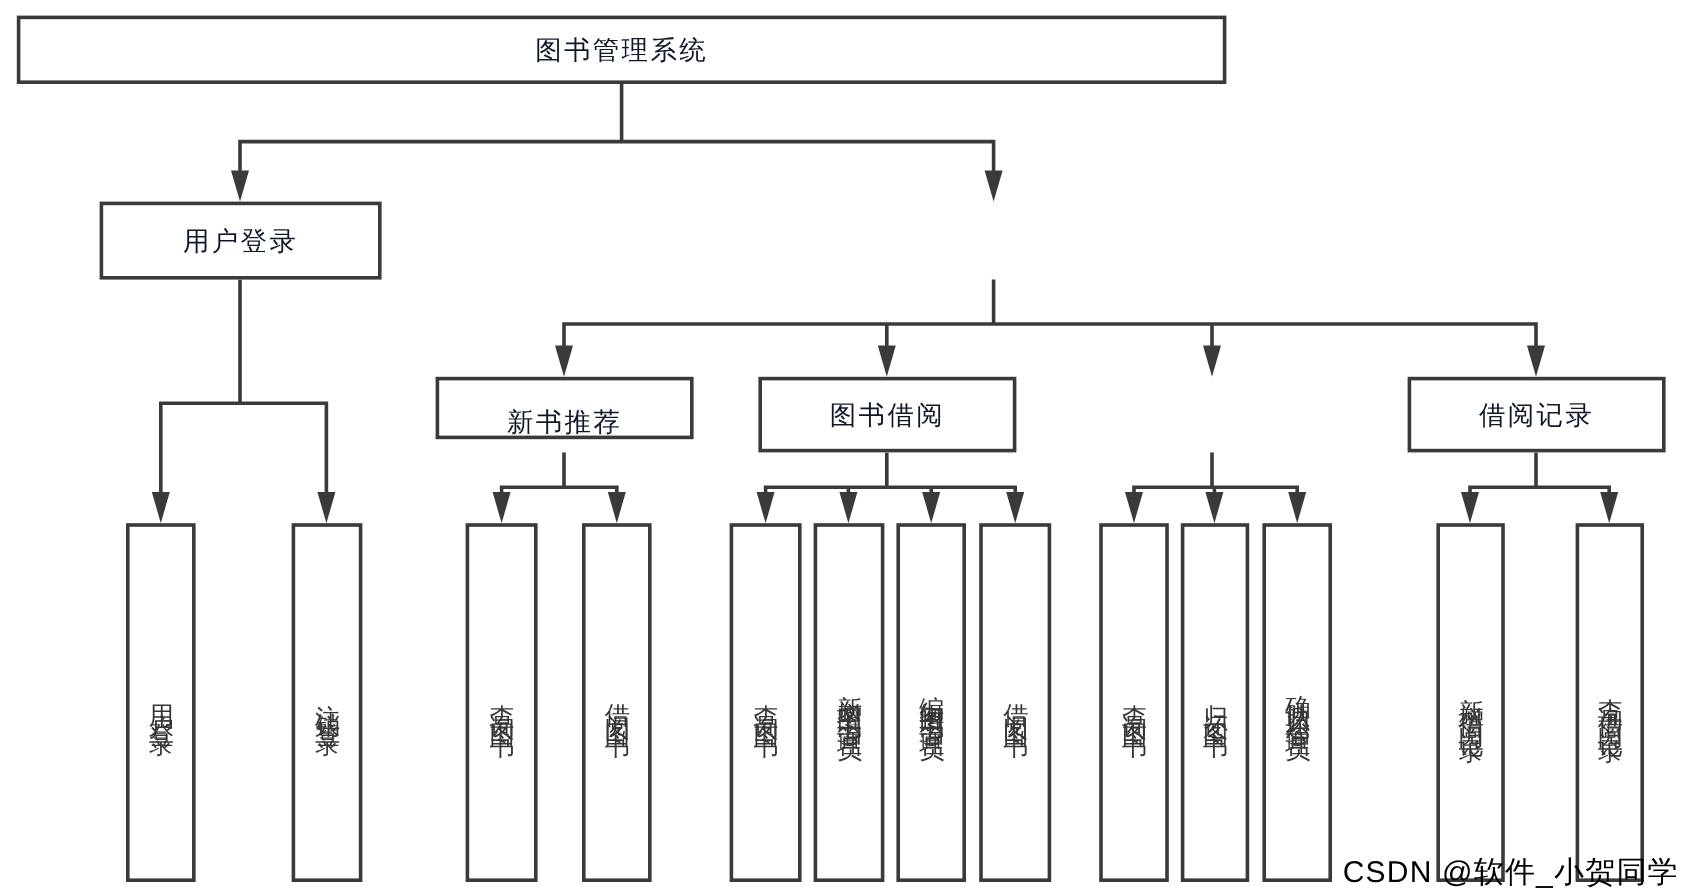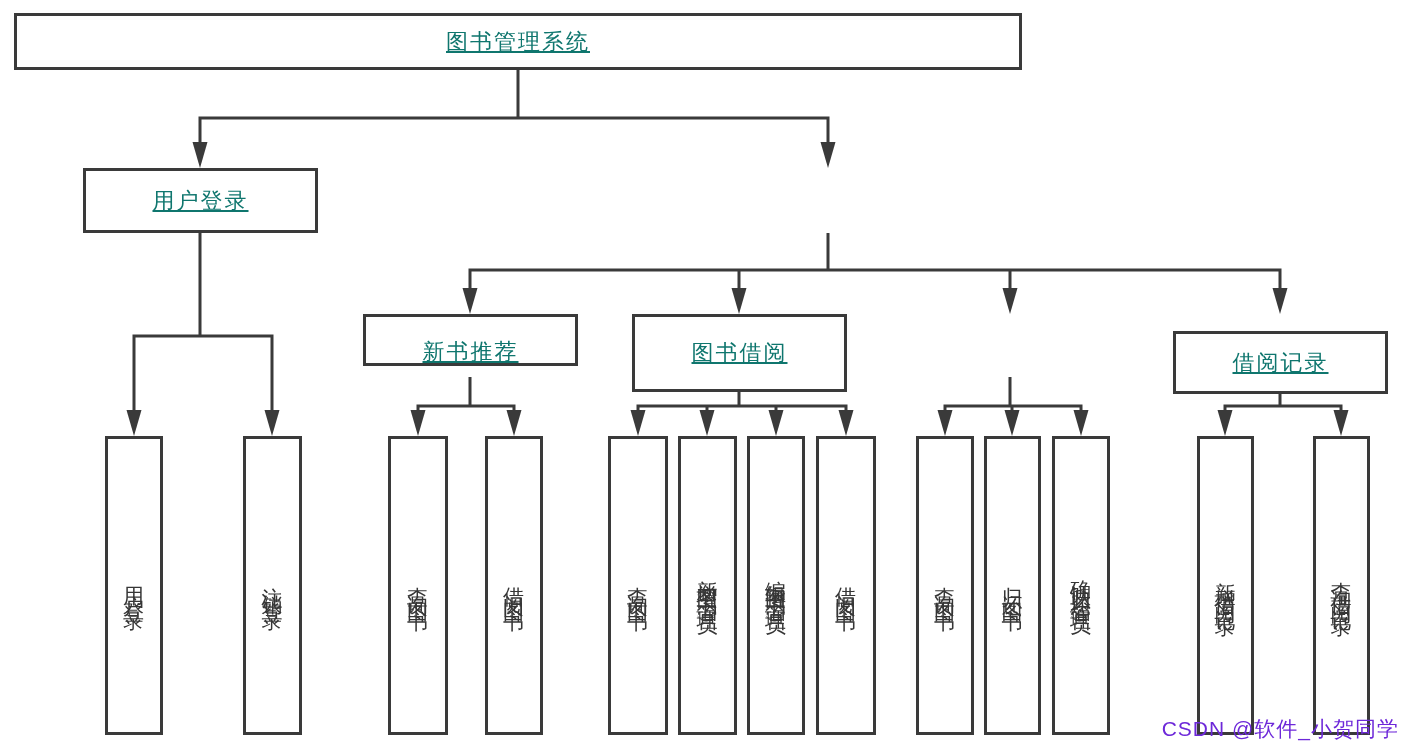--- a/index.html
+++ b/index.html
@@ -12,22 +12,21 @@
     overflow: hidden;
   }
   .node {
     position: absolute;
     box-sizing: border-box;
     border: 3px solid #3a3a3a;
     background: #ffffff;
     display: flex;
     align-items: center;
     justify-content: center;
-    color: #0f766e;
-    text-decoration: underline;
+    color: #0f172a;
   }
   .h-label {
     font-size: 22px;
     letter-spacing: 2px;
     white-space: nowrap;
     line-height: 1;
   }
   .leaf {
     position: absolute;
     box-sizing: border-box;
@@ -53,22 +52,22 @@
   .connector-layer {
     position: absolute;
     left: 0; top: 0;
     width: 1405px; height: 747px;
     pointer-events: none;
   }
   .watermark {
     position: absolute;
     right: 6px;
     bottom: 4px;
-    font-size: 21px;
-    color: #6d28d9;
+    font-size: 25px;
+    color: #000000;
     letter-spacing: 1px;
     white-space: nowrap;
     z-index: 5;
   }
 </style>
 </head>
 <body>
 
 <div class="stage">
 
@@ -119,24 +118,24 @@
     <span class="h-label">图书管理系统</span>
   </div>
 
   <div class="node" style="left:83px; top:168px; width:235px; height:65px;">
     <span class="h-label">用户登录</span>
   </div>
 
   <div class="node" style="left:363px; top:314px; width:215px; height:52px;align-items:flex-end;">
     <span class="h-label">新书推荐</span>
   </div>
-  <div class="node" style="left:632px; top:314px; width:215px; height:78px;">
+  <div class="node" style="left:632px; top:314px; width:215px; height:63px;">
     <span class="h-label">图书借阅</span>
   </div>
-  <div class="node" style="left:1173px; top:314px; width:215px; height:63px;margin-top:17px;">
+  <div class="node" style="left:1173px; top:314px; width:215px; height:63px;">
     <span class="h-label">借阅记录</span>
   </div>
 
   <div class="leaf" style="left:105px; width:58px;">
     <span class="v-label">用户登录</span>
   </div>
   <div class="leaf" style="left:243px; width:59px;">
     <span class="v-label">注销登录</span>
   </div>
 

